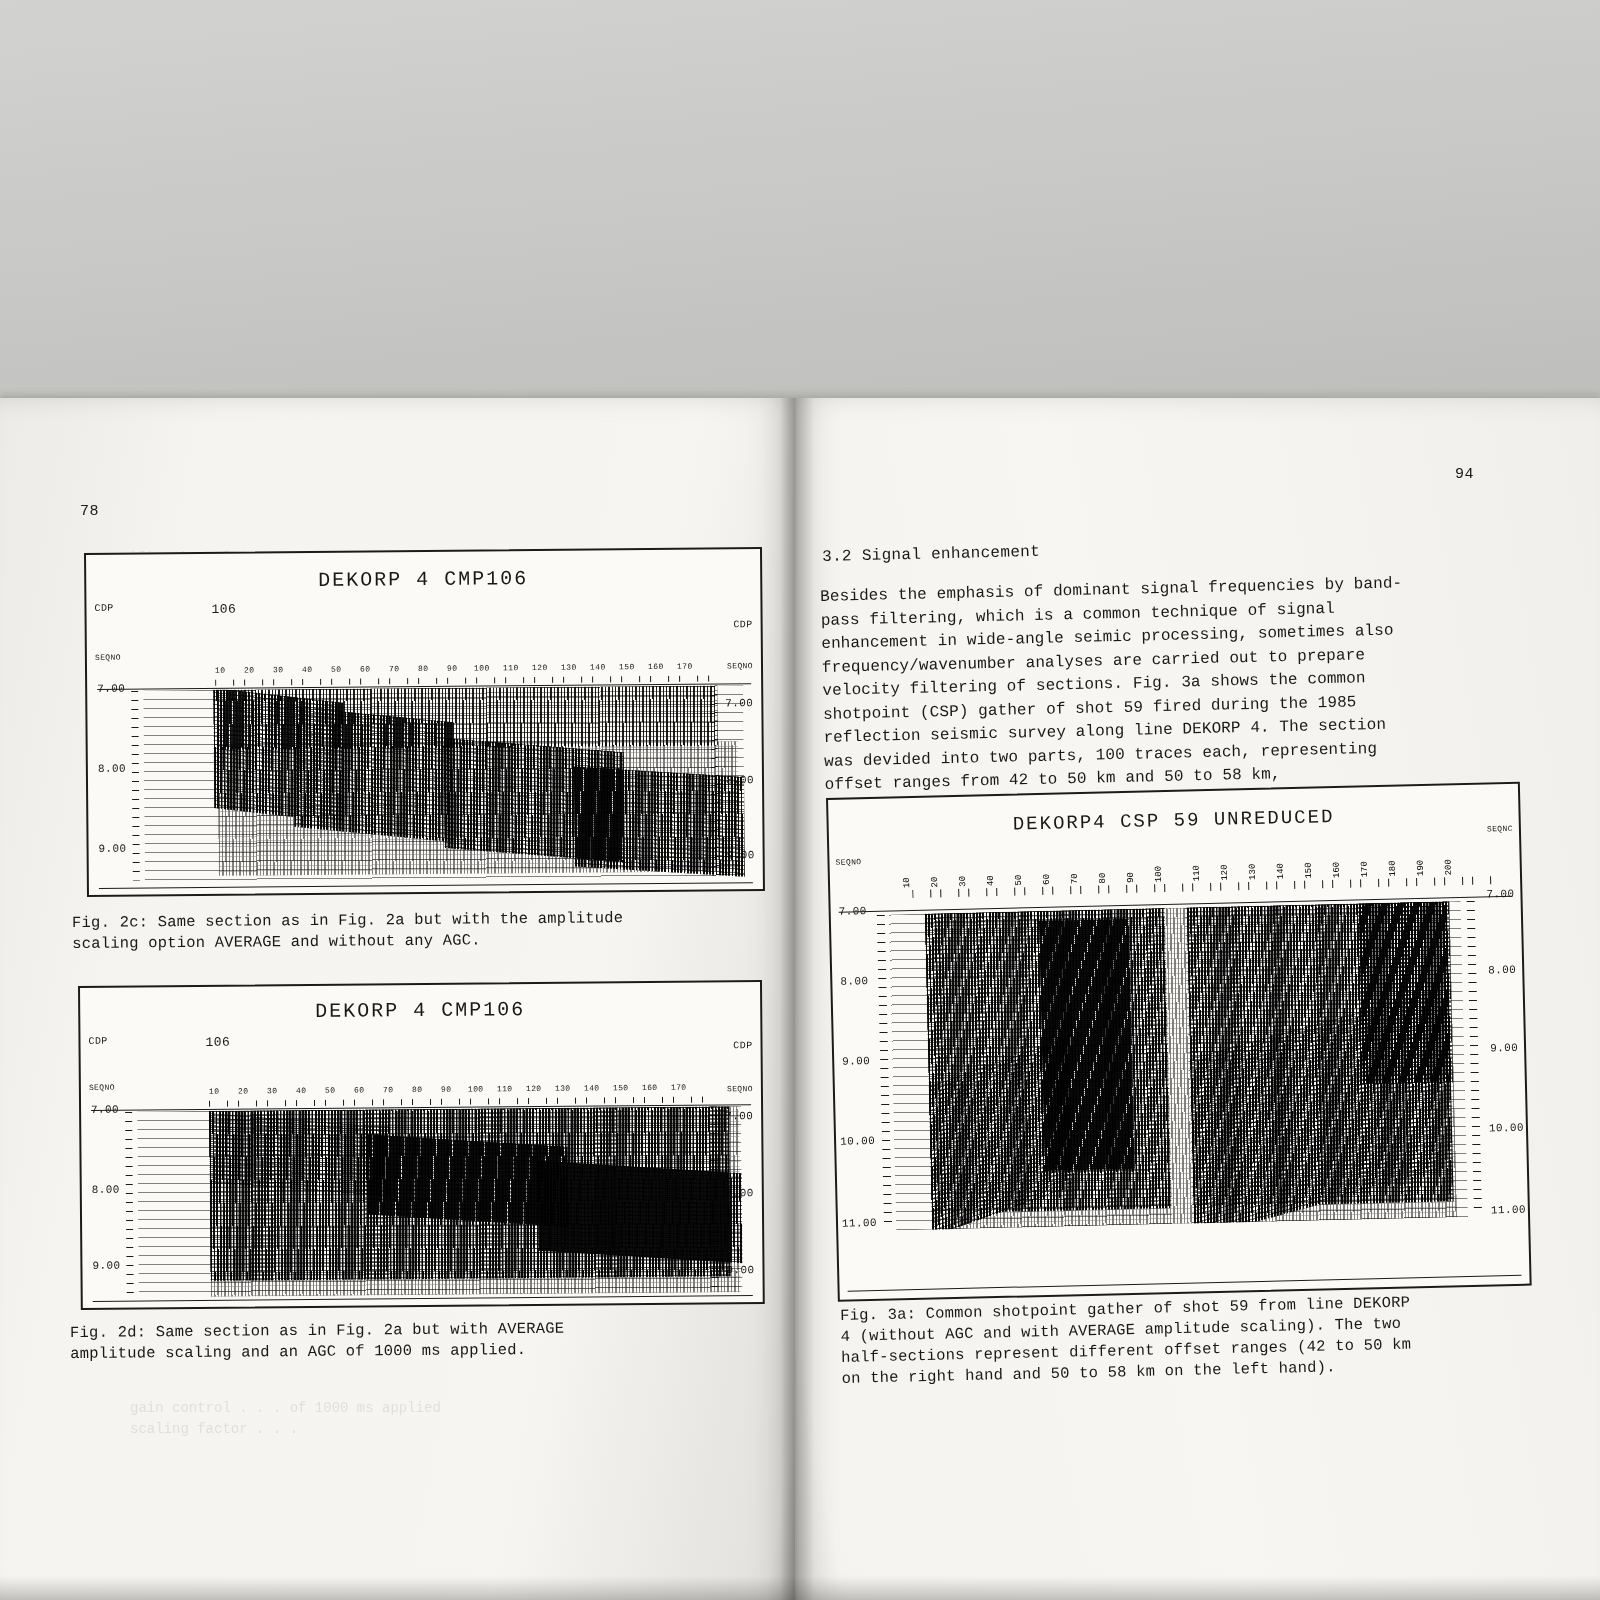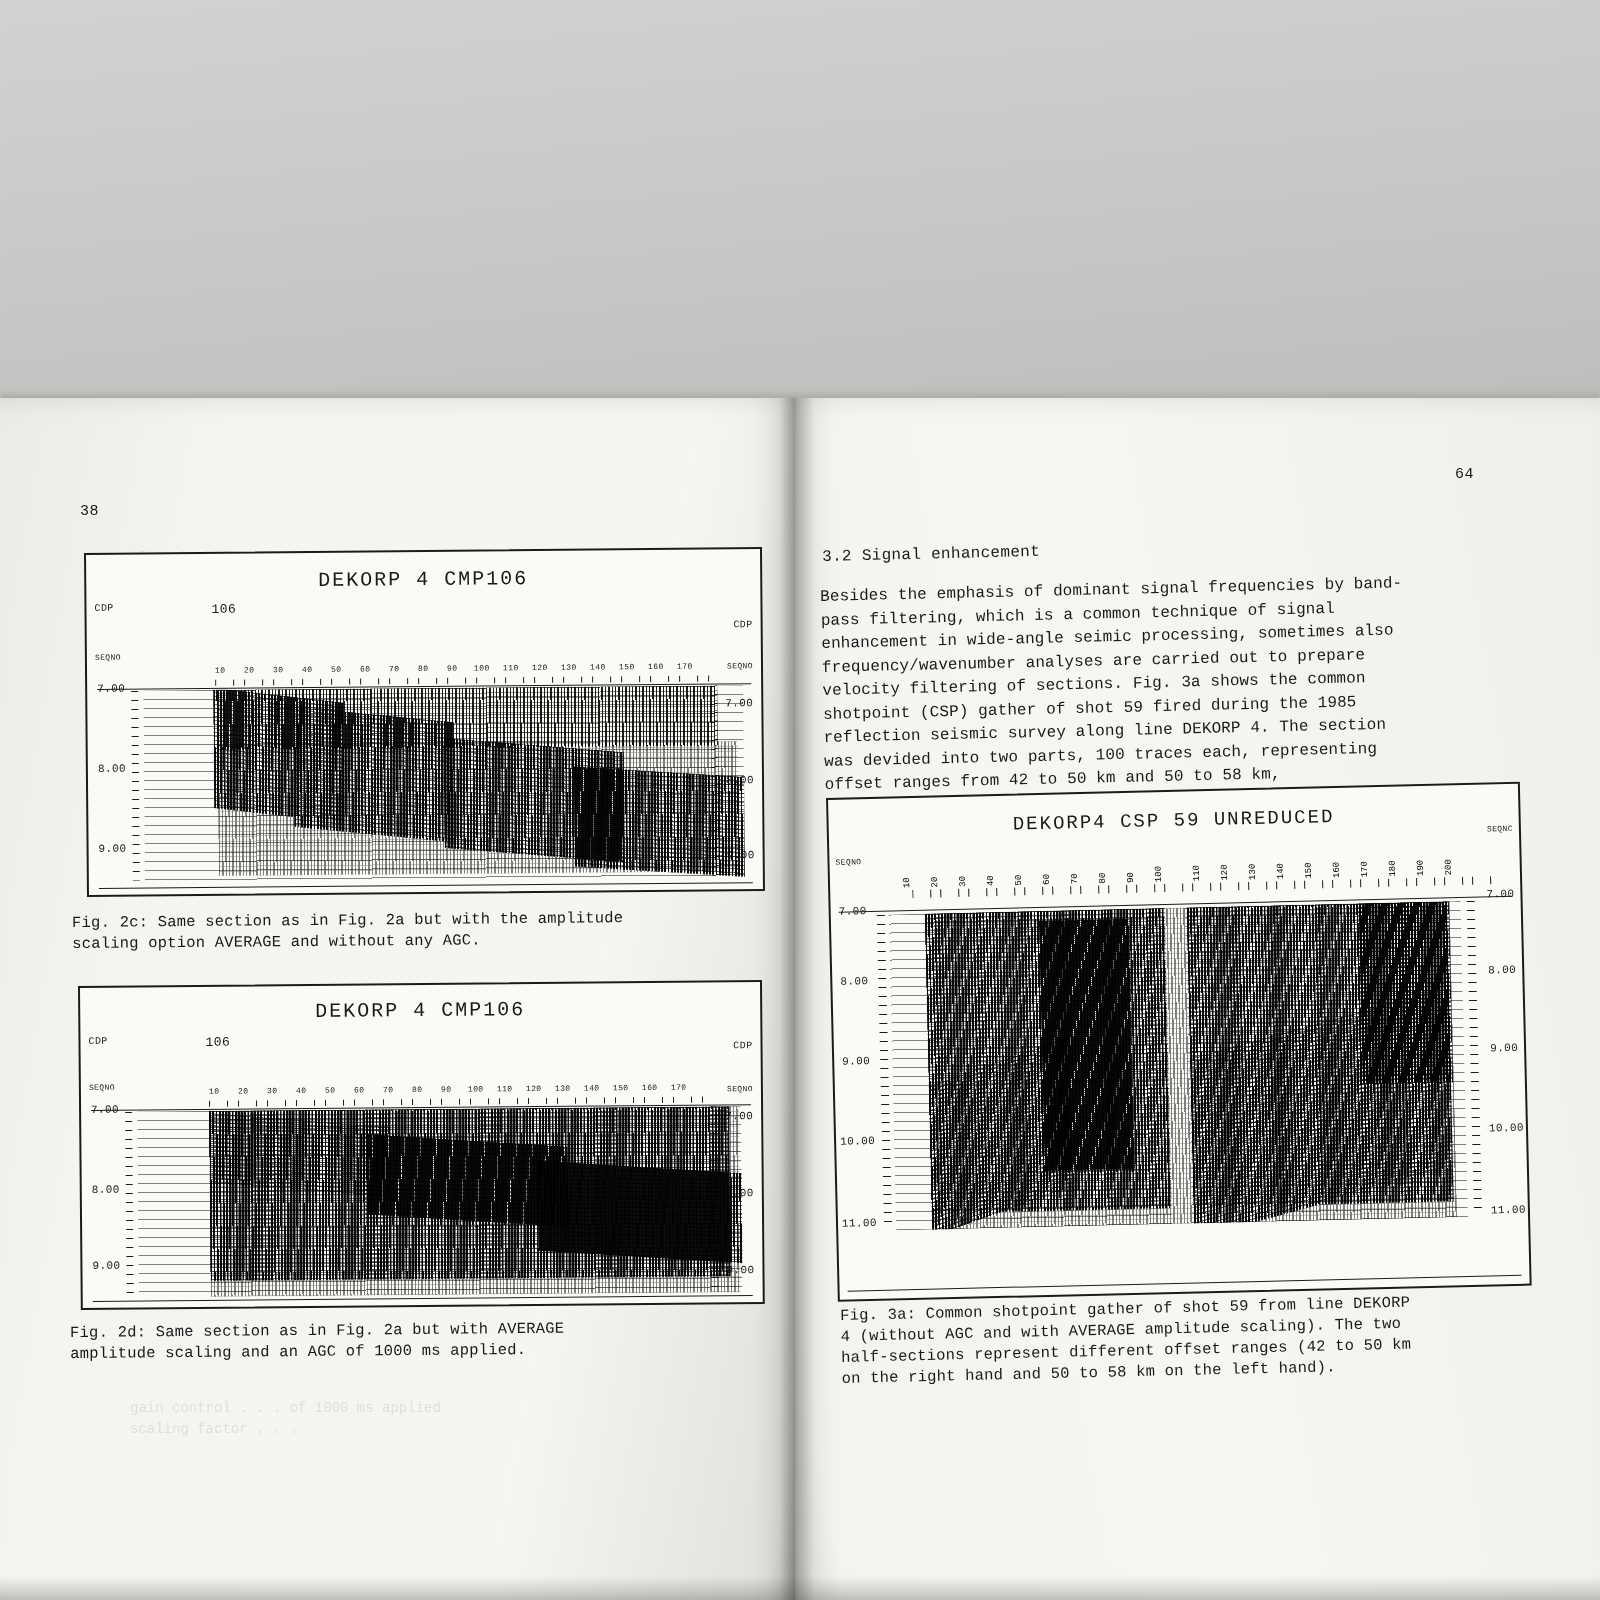--- a/index.html
+++ b/index.html
@@ -78,21 +78,21 @@
 
   <div class="wall"></div>
   <div class="deskbg"></div>
 
   <div class="book">
     <div class="topedge"></div>
     <div class="page left"></div>
     <div class="page right"></div>
     <div class="gutter"></div>
 
-    <div class="mono pageno" style="left:80px;top:105px;">38</div>
+    <div class="mono pageno" style="left:80px;top:105px;">78</div>
 
     <div class="ghost mono" style="left:120px;top:150px;width:620px;">sification of data
 models by   . . .   are produced by
 . . . 1f 1 0 . . . allows the using of
 new the final layout of one or more
 amplitudes with . . . and . . . in wide-angle</div>
     <div class="ghost mono" style="left:130px;top:585px;width:600px;">any gain-recover . . . for wide-angle
 normalization . . . amplitude for the
 applitude with resolvable within
 window s near elsewhere noise and . . .</div>
@@ -202,21 +202,21 @@
         <div class="wig dense" style="left:230px;top:32px;width:200px;height:80px;transform:skewY(4deg);"></div>
         <div class="wig dense" style="left:400px;top:60px;width:205px;height:90px;transform:skewY(4deg);"></div>
         <div class="wig light" style="left:72px;top:0px;width:530px;height:186px;"></div>
       </div>
       <div class="hline" style="left:10px;bottom:6px;width:660px;"></div>
     </div>
 
     <div class="mono caption warpL" style="left:70px;top:925px;width:700px;">Fig. 2d: Same section as in Fig. 2a but with AVERAGE
 amplitude scaling and an AGC of 1000 ms applied.</div>
 
-    <div class="mono pageno" style="left:1455px;top:68px;">64</div>
+    <div class="mono pageno" style="left:1455px;top:68px;">94</div>
 
     <div class="mono sectionhead warpR" style="left:822px;top:150px;">3.2 Signal enhancement</div>
 
     <div class="mono body warpR" style="left:820px;top:188px;width:700px;white-space:pre-line;">Besides the emphasis of dominant signal frequencies by band-
 pass filtering, which is a common technique of signal
 enhancement in wide-angle seimic processing, sometimes also
 frequency/wavenumber analyses are carried out to prepare
 velocity filtering of sections. Fig. 3a shows the common
 shotpoint (CSP) gather of shot 59 fired during the 1985
 reflection seismic survey along line DEKORP 4. The section

